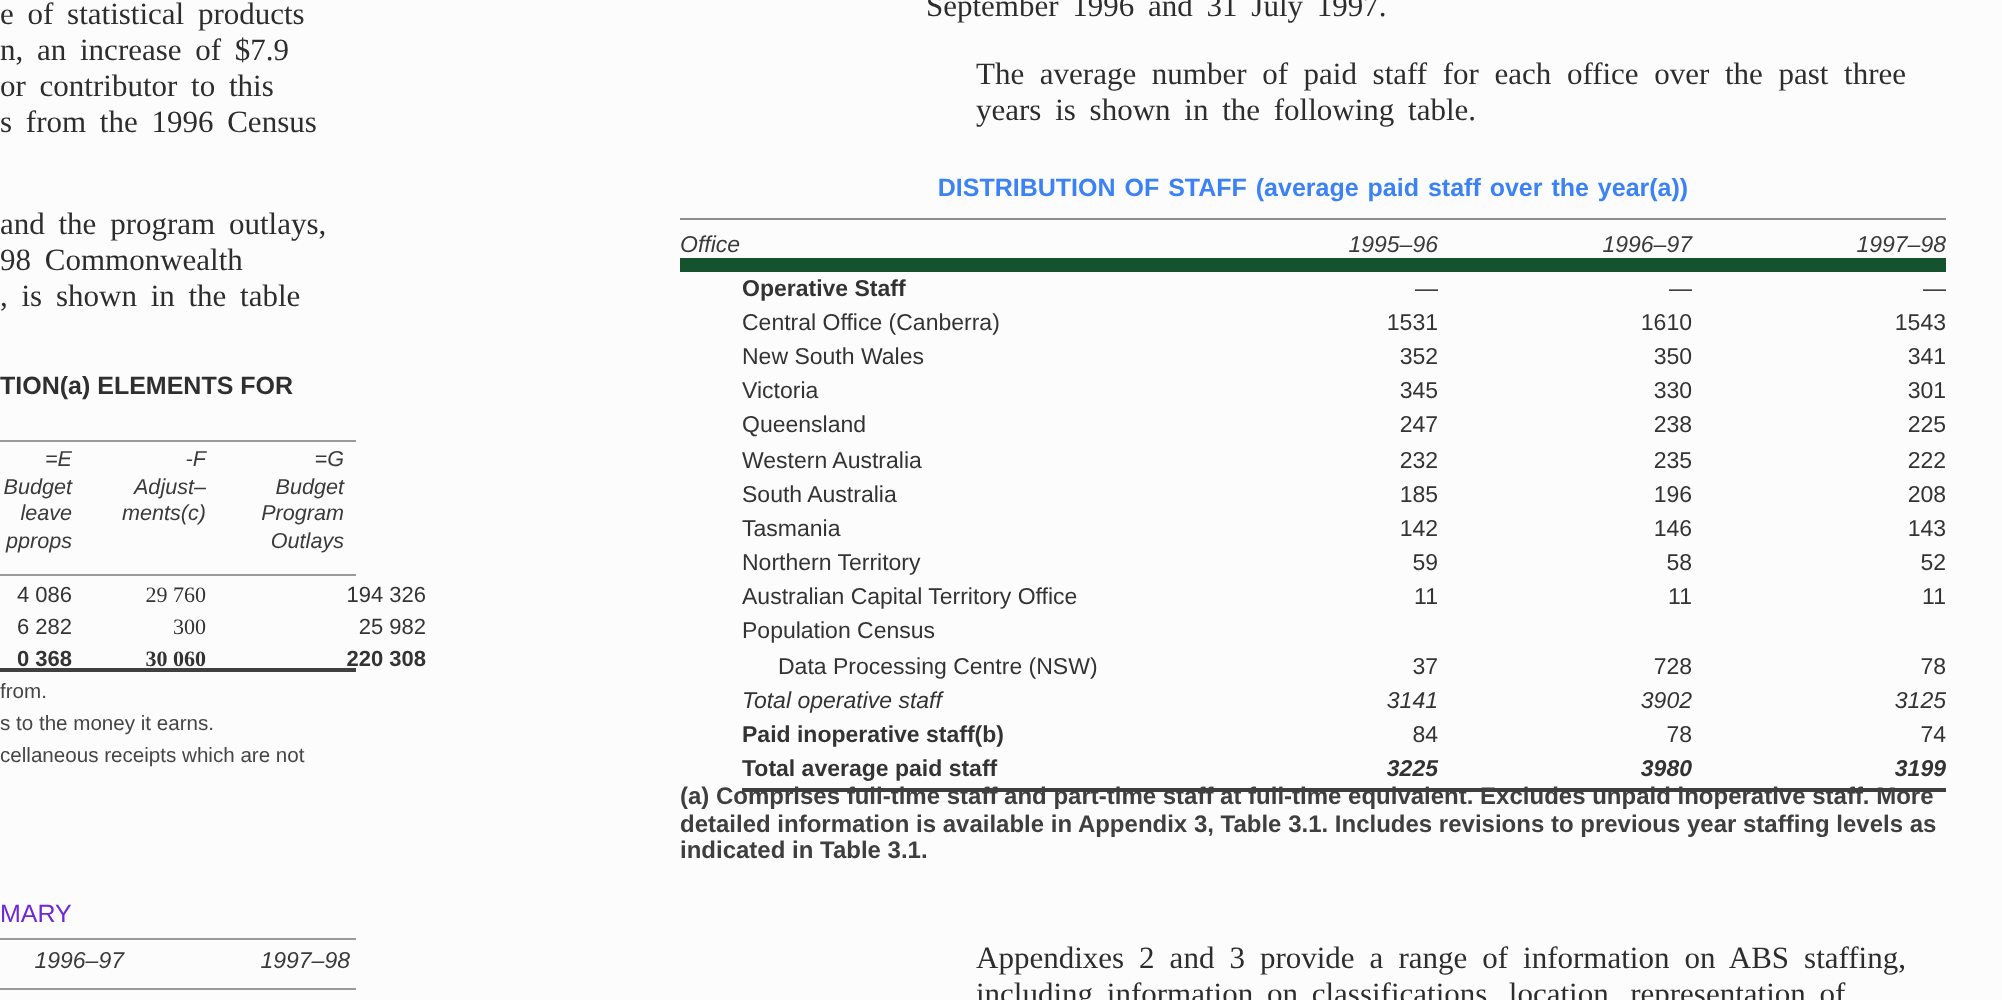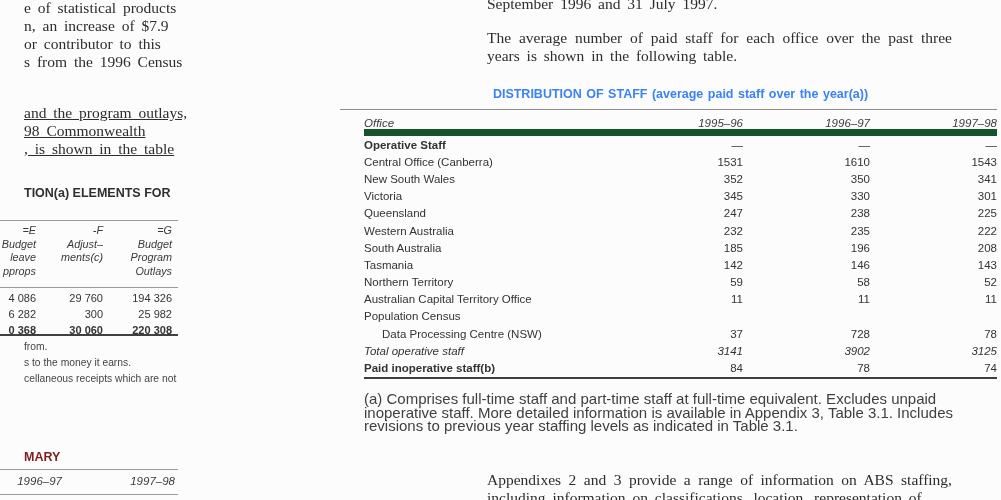--- a/index.html
+++ b/index.html
@@ -11,55 +11,55 @@
     font-family:"Liberation Sans",sans-serif;
     color:#333;
   }
   
   .serif{
     font-family:"Liberation Serif","DejaVu Serif",serif;
     font-size:15.5px;line-height:18px;color:#2d2d2d;
     word-spacing:3px;
   }
   .nowrap{white-space:nowrap;}
-  .abs{position:absolute;padding-left:24px;}
-  .just{text-align:justify;}
+  .abs{position:absolute;}
+  .just{text-align:justify;margin-left:25px;}
 
   
   #lc-para1{left:0;top:-1px;}
-  #lc-para2{left:0;top:104px;text-decoration:underline;}
+  #lc-para2{left:0;top:104px;}
   #appr-title{left:0;top:186px;font-weight:bold;font-size:12.5px;color:#2f2f2f;white-space:nowrap;}
   .rule{position:absolute;height:1px;background:#9a9a9a;}
   .rule-thick{position:absolute;height:2px;background:#404040;}
   .appr-col{position:absolute;left:0;top:224px;text-align:right;font-style:italic;font-size:10.8px;line-height:13.5px;color:#3a3a3a;}
   .appr-data{position:absolute;left:0;top:291px;text-align:right;font-size:11px;line-height:15.8px;color:#333;}
   .appr-data .b{font-weight:bold;}
   #appr-fn{left:0;top:339px;font-size:10.3px;line-height:16px;color:#454545;white-space:nowrap;}
-  #sum-title{left:0;top:450px;font-weight:bold;font-size:12.5px;color:#7f1d1d;}
+  #sum-title{left:0;top:450px;font-weight:normal;font-size:12.5px;color:#6d28d9;}
   .sum-year{position:absolute;top:475px;left:0;text-align:right;font-style:italic;font-size:11.5px;color:#3a3a3a;}
 
   
   #rc-line1{left:463px;top:-5px;}
   #rc-para1{left:463px;top:29px;width:465px;}
   #rc-para2{left:463px;top:471px;width:465px;}
 
   
   #staff-title{left:340px;top:87px;width:633px;text-align:center;font-weight:bold;font-size:12.5px;color:#3b82f6;word-spacing:1px;}
   #staff-table{left:340px;top:109px;width:633px;border-top:1px solid #8e8e8e;font-size:11.5px;}
   #staff-head{display:flex;height:19px;align-items:flex-end;border-bottom:7px solid #14532d;font-style:italic;color:#3a3a3a;}
-  #staff-body{border-bottom:2.5px solid #3e3e3e;}
+  #staff-body{border-bottom:2.5px solid #3e3e3e;margin-left:31px;}
   .trow{display:flex;height:17.2px;align-items:center;}
   .c-label{flex:1;white-space:nowrap;}
   .c-val{width:127px;text-align:right;white-space:nowrap;}
   .style-bold .c-label{font-weight:bold;}
   .style-bold-total .c-label{font-weight:bold;}
   .style-bold-total .c-val{font-weight:bold;font-style:italic;}
   .style-italic .c-label,.style-italic .c-val{font-style:italic;}
   .style-indent .c-label{padding-left:18px;}
-  #staff-fn{left:340px;top:392px;width:636px;font-size:15px;line-height:13.5px;color:#3f3f3f;}
+  #staff-fn{left:340px;top:392px;width:636px;font-size:12px;line-height:13.5px;color:#3f3f3f;font-weight:bold;}
   #staff-fn .fn-b{margin-top:5px;}
 </style>
 </head>
 <body>
 
 <div id="page">
 
   <div id="lc-para1" class="abs serif">
     <div class="nowrap">e of statistical products</div>
     <div class="nowrap">n, an increase of $7.9</div>
@@ -94,26 +94,26 @@
     <div>Outlays</div>
   </div>
 
   <div class="rule" style="left:0;top:287px;width:178px;"></div>
 
   <div class="appr-data" style="width:36px;">
     <div>4 086</div>
     <div>6 282</div>
     <div class="b">0 368</div>
   </div>
-  <div class="appr-data" style="width:103px;">
+  <div class="appr-data" style="width:103px;font-family:Liberation Serif, serif;">
     <div>29 760</div>
     <div>300</div>
     <div class="b">30 060</div>
   </div>
-  <div class="appr-data" style="width:172px;">
+  <div class="appr-data" style="width:172px;padding-left:41px;">
     <div>194 326</div>
     <div>25 982</div>
     <div class="b">220 308</div>
   </div>
 
   <div class="rule-thick" style="left:0;top:334px;width:178px;"></div>
 
   <div id="appr-fn" class="abs">
     <div>from.</div>
     <div>s to the money it earns.</div>
@@ -231,20 +231,26 @@
     <div class="c-val">3125</div>
   </div>
 
   <div class="trow style-bold">
     <div class="c-label">Paid inoperative staff(b)</div>
     <div class="c-val">84</div>
     <div class="c-val">78</div>
     <div class="c-val">74</div>
   </div>
 
+  <div class="trow style-bold-total">
+    <div class="c-label">Total average paid staff</div>
+    <div class="c-val">3225</div>
+    <div class="c-val">3980</div>
+    <div class="c-val">3199</div>
+  </div>
 </div>
   </div>
 
   <div id="staff-fn" class="abs">
     <div class="fn-a">(a) Comprises full-time staff and part-time staff at full-time equivalent. Excludes unpaid inoperative staff. More detailed information is available in Appendix 3, Table 3.1. Includes revisions to previous year staffing levels as indicated in Table 3.1.</div>
   </div>
 
 </div>
 
 </body></html>

